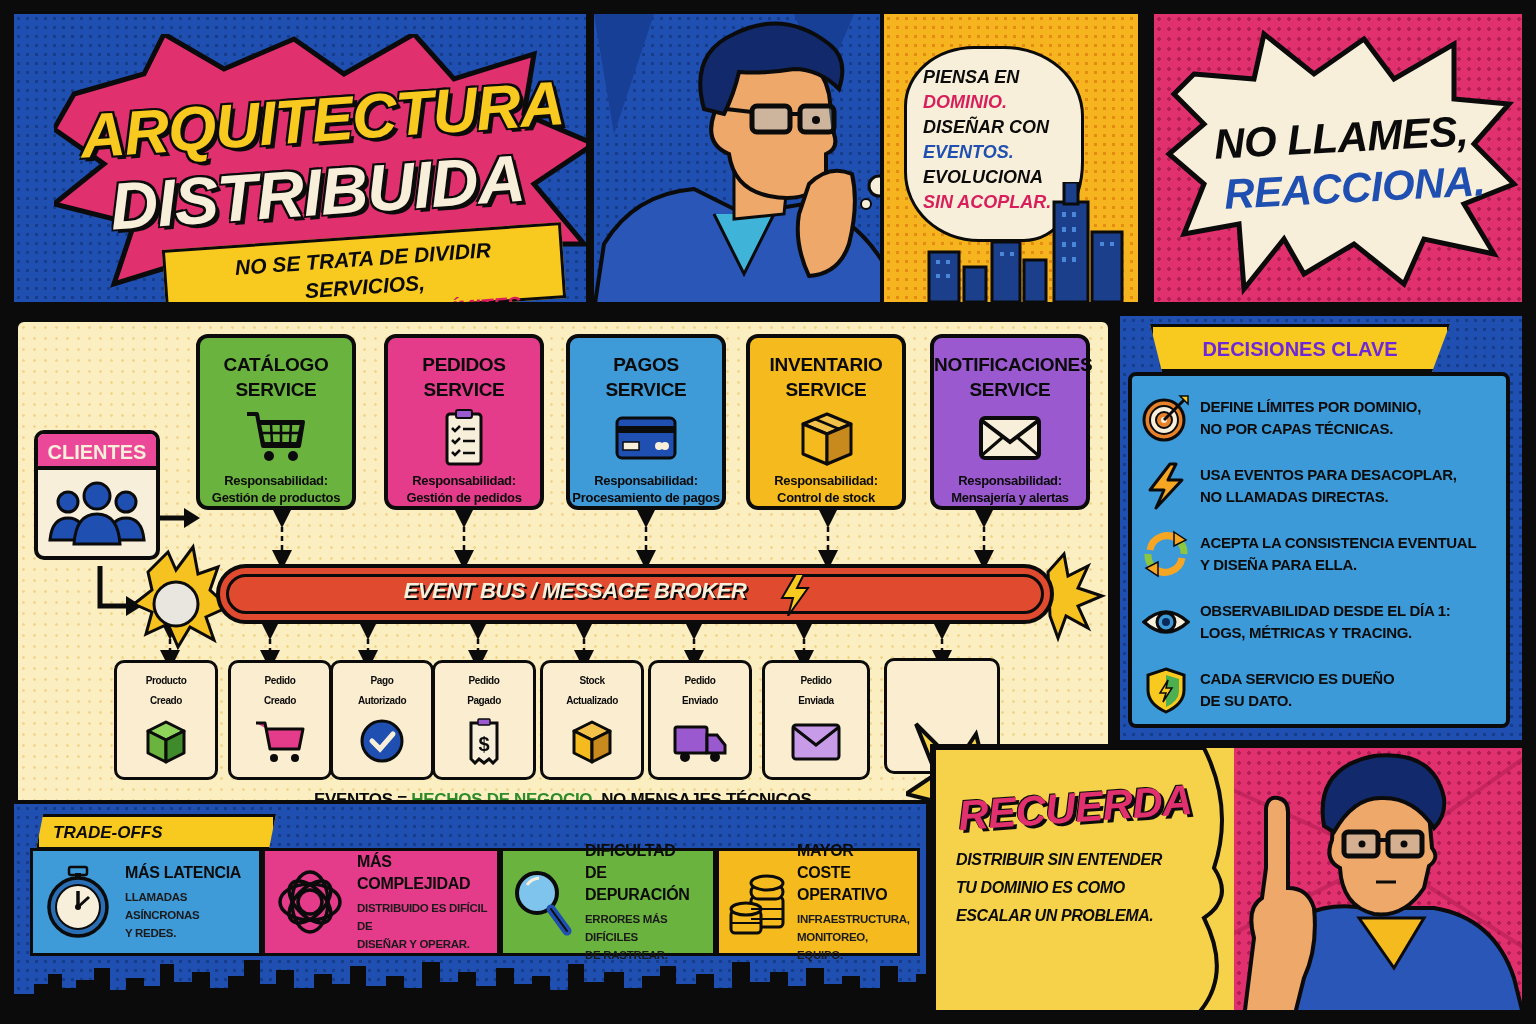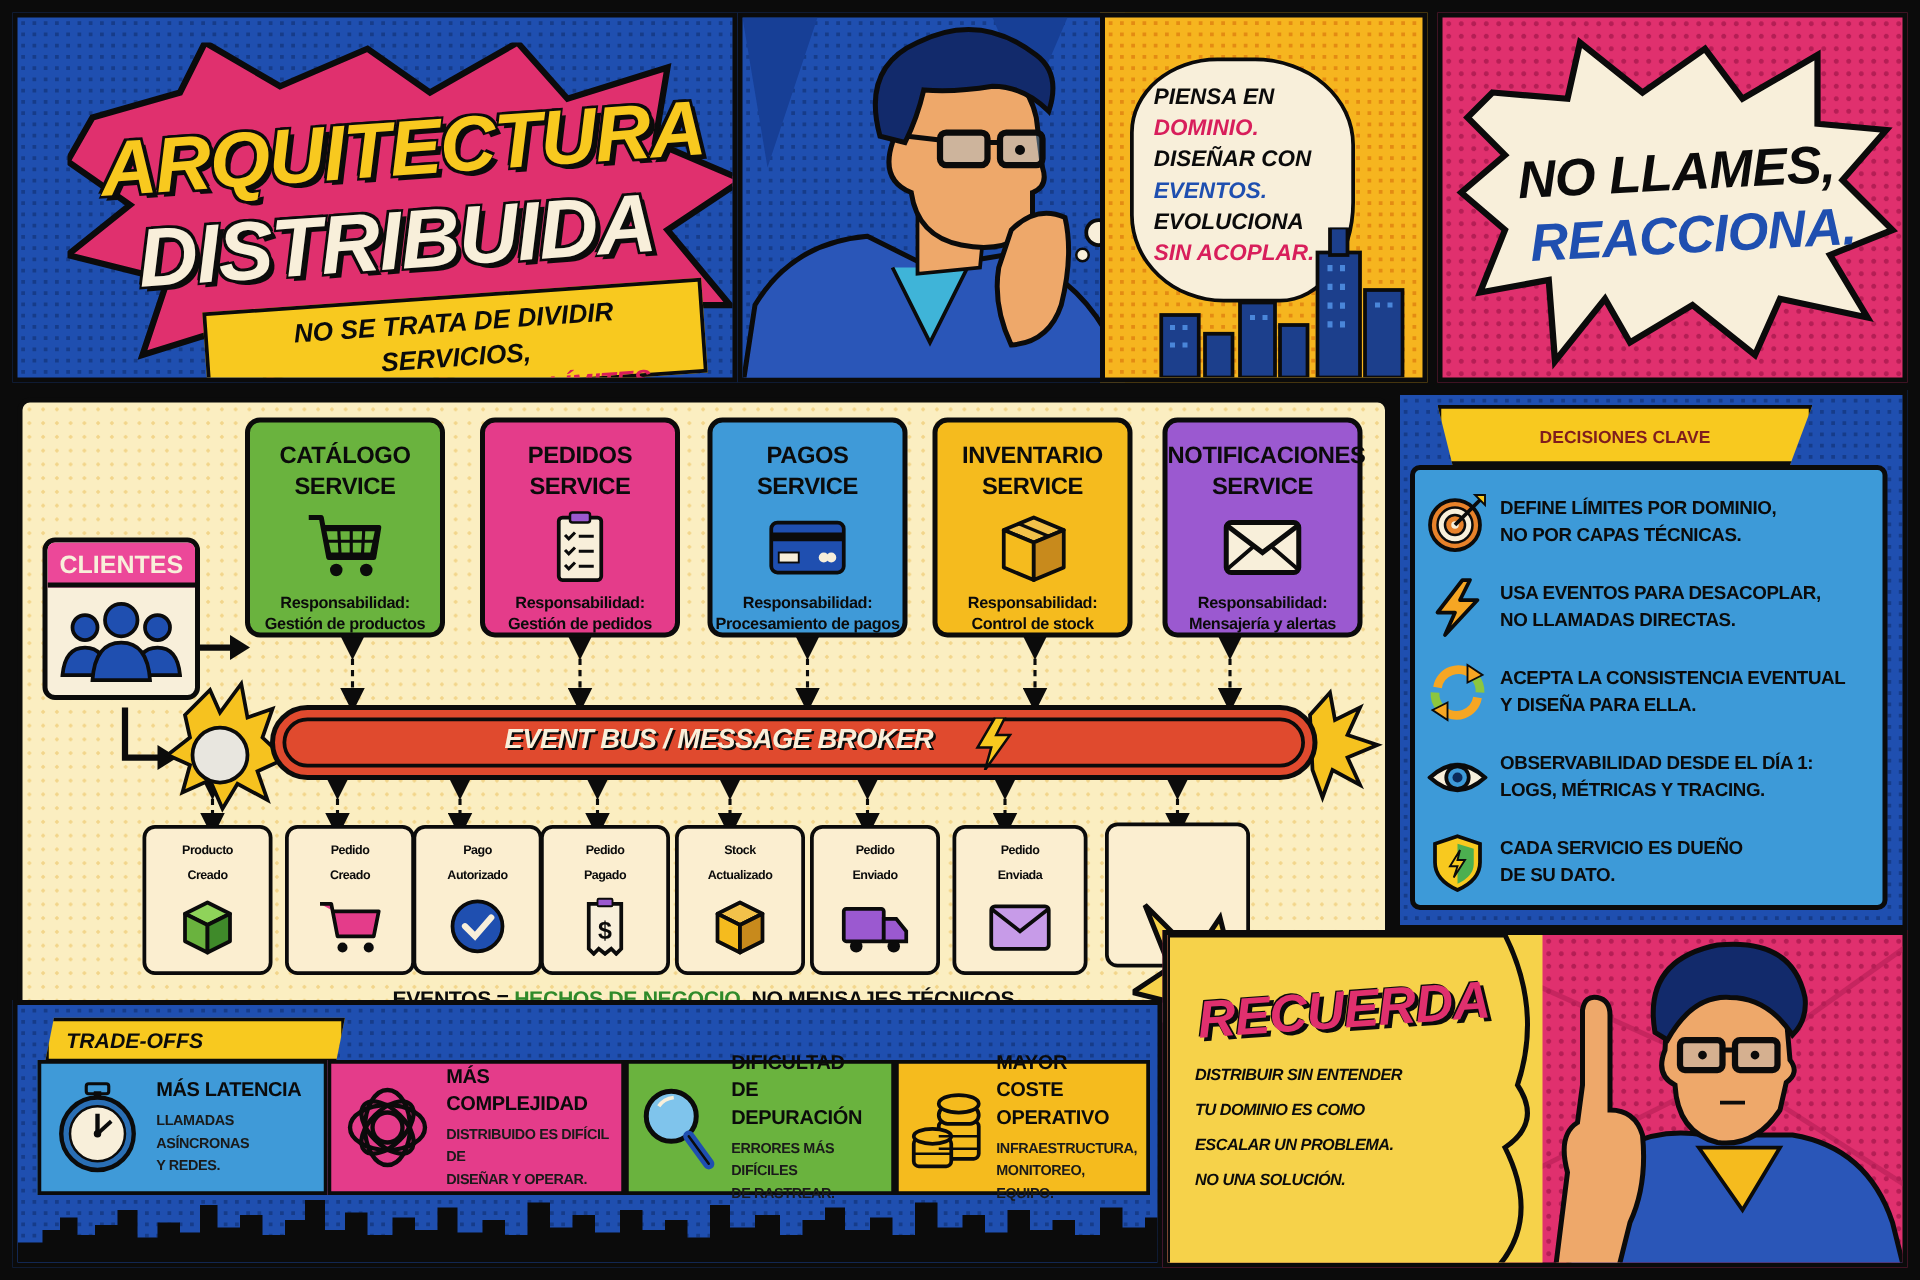--- a/index.html
+++ b/index.html
@@ -55,21 +55,21 @@
 
   .event { width: 104px; height: 120px; background: #fbeed0; border: 3px solid #0b0b0b; border-radius: 10px; text-align: center; padding-top: 8px; }
   .event .ev-label { font-size: 10px; line-height: 20px; font-weight: 700; color: #0b0b0b; letter-spacing: -0.4px; }
   .event .ev-icon { margin: 6px auto 0; width: 54px; height: 48px; }
 
   #arch-footer { left: 296px; top: 468px; font-size: 17px; font-weight: 700; color: #0b0b0b; letter-spacing: -0.3px; }
   #arch-footer .green { color: #2f8a2a; }
 
   
   #panel-decisions { left: 1116px; top: 312px; width: 410px; height: 432px; border: 4px solid #0b0b0b; }
-  #decisions-banner { left: 30px; top: 8px; width: 300px; height: 48px; background: #f8c91f; border: 3px solid #0b0b0b; clip-path: polygon(0 0, 100% 0, 94% 100%, 4% 100%); text-align: center; line-height: 44px; font-size: 14px; font-weight: 700; color: #7f1d1d; }
+  #decisions-banner { left: 30px; top: 8px; width: 300px; height: 48px; background: #f8c91f; border: 3px solid #0b0b0b; clip-path: polygon(0 0, 100% 0, 94% 100%, 4% 100%); text-align: center; line-height: 44px; font-size: 20px; font-weight: 700; color: #6d28d9; }
   #decisions-box { left: 8px; top: 56px; width: 382px; height: 356px; background: #3d9ad8; border: 4px solid #0b0b0b; border-radius: 8px; padding: 8px 8px 0 10px; }
   .decision { display: flex; align-items: center; height: 68px; }
   .decision .d-icon { width: 48px; height: 48px; flex-shrink: 0; margin-right: 10px; }
   .decision .d-text { font-size: 15px; line-height: 22px; font-weight: 700; color: #0b0b0b; letter-spacing: -0.3px; }
 
   
   #panel-tradeoffs { left: 10px; top: 800px; width: 920px; height: 214px; border: 4px solid #0b0b0b; overflow: hidden; }
   #tradeoffs-banner { left: 22px; top: 10px; width: 240px; height: 36px; background: #f8c91f; border: 3px solid #0b0b0b; clip-path: polygon(3% 0, 100% 0, 97% 100%, 0 100%); padding-left: 14px; line-height: 32px; font-size: 17px; font-weight: 700; font-style: italic; color: #0b0b0b; }
   .tradeoff { top: 44px; height: 108px; border: 3px solid #0b0b0b; display: flex; align-items: center; padding: 0 8px; }
   .tradeoff .to-icon { width: 74px; height: 74px; flex-shrink: 0; margin-right: 10px; }
@@ -78,21 +78,21 @@
   #to-latencia { left: 16px; width: 232px; background: #3f9ad8; }
   #to-complejidad { left: 248px; width: 238px; background: #e43c8a; }
   #to-depuracion { left: 486px; width: 216px; background: #6ab33e; }
   #to-coste { left: 702px; width: 204px; background: #f5bb1e; }
 
   
   #panel-recuerda { left: 930px; top: 744px; width: 596px; height: 270px; border: 4px solid #0b0b0b; overflow: hidden; }
   #recuerda-bubble { left: 0; top: 0; width: 300px; height: 270px; background: #f6d24a; }
   #recuerda-title { left: 24px; top: 36px; font-size: 42px; font-weight: 700; font-style: italic; color: #e0306e; text-shadow: 3px 3px 0 #0b0b0b, -1px -1px 0 #0b0b0b; transform: rotate(-4deg); }
   #recuerda-text { left: 22px; top: 98px; width: 240px; }
-  #recuerda-text div { font-size: 13px; line-height: 28px; font-weight: 700; font-style: italic; color: #0b0b0b; letter-spacing: -0.4px; }
+  #recuerda-text div { font-size: 16px; line-height: 28px; font-weight: 700; font-style: italic; color: #0b0b0b; letter-spacing: -0.4px; }
 </style>
 </head>
 <body>
 
 <div id="panel-title" class="abs halftone-blue">
   <svg id="title-burst" class="abs" viewBox="0 0 540 270" preserveAspectRatio="none">
     <polygon points="20,60 90,40 110,0 170,35 240,5 290,40 360,0 400,45 480,20 470,80 540,110 480,150 530,210 440,210 460,270 360,240 300,270 250,235 160,270 140,225 60,250 80,190 0,170 50,130 0,95" fill="#e0306e" stroke="#0b0b0b" stroke-width="5"></polygon>
   </svg>
   <div id="title-line1" class="abs cond">ARQUITECTURA</div>
   <div id="title-line2" class="abs cond">DISTRIBUIDA</div>
@@ -568,15 +568,14 @@
     <path d="M60,270 L70,190 Q62,160 78,150 L82,120 L82,60 Q84,48 94,50 Q104,52 104,64 L104,140 Q124,140 130,160 Q134,200 120,230 L110,270 Z" fill="#eea86a" stroke="#0b0b0b" stroke-width="4"></path>
   </svg>
   <svg id="recuerda-bubble" class="abs" viewBox="0 0 300 270" preserveAspectRatio="none">
     <path d="M0,0 L270,0 Q300,60 280,120 Q300,150 270,170 Q300,230 260,270 L0,270 Z" fill="#f6d24a" stroke="#0b0b0b" stroke-width="4"></path>
   </svg>
   <div id="recuerda-title" class="abs cond">RECUERDA</div>
   <div id="recuerda-text" class="abs">
     <div>DISTRIBUIR SIN ENTENDER</div>
     <div>TU DOMINIO ES COMO</div>
     <div>ESCALAR UN PROBLEMA.</div>
-    <div>NO UNA SOLUCIÓN.</div>
   </div>
 </div>
 
 </body></html>

